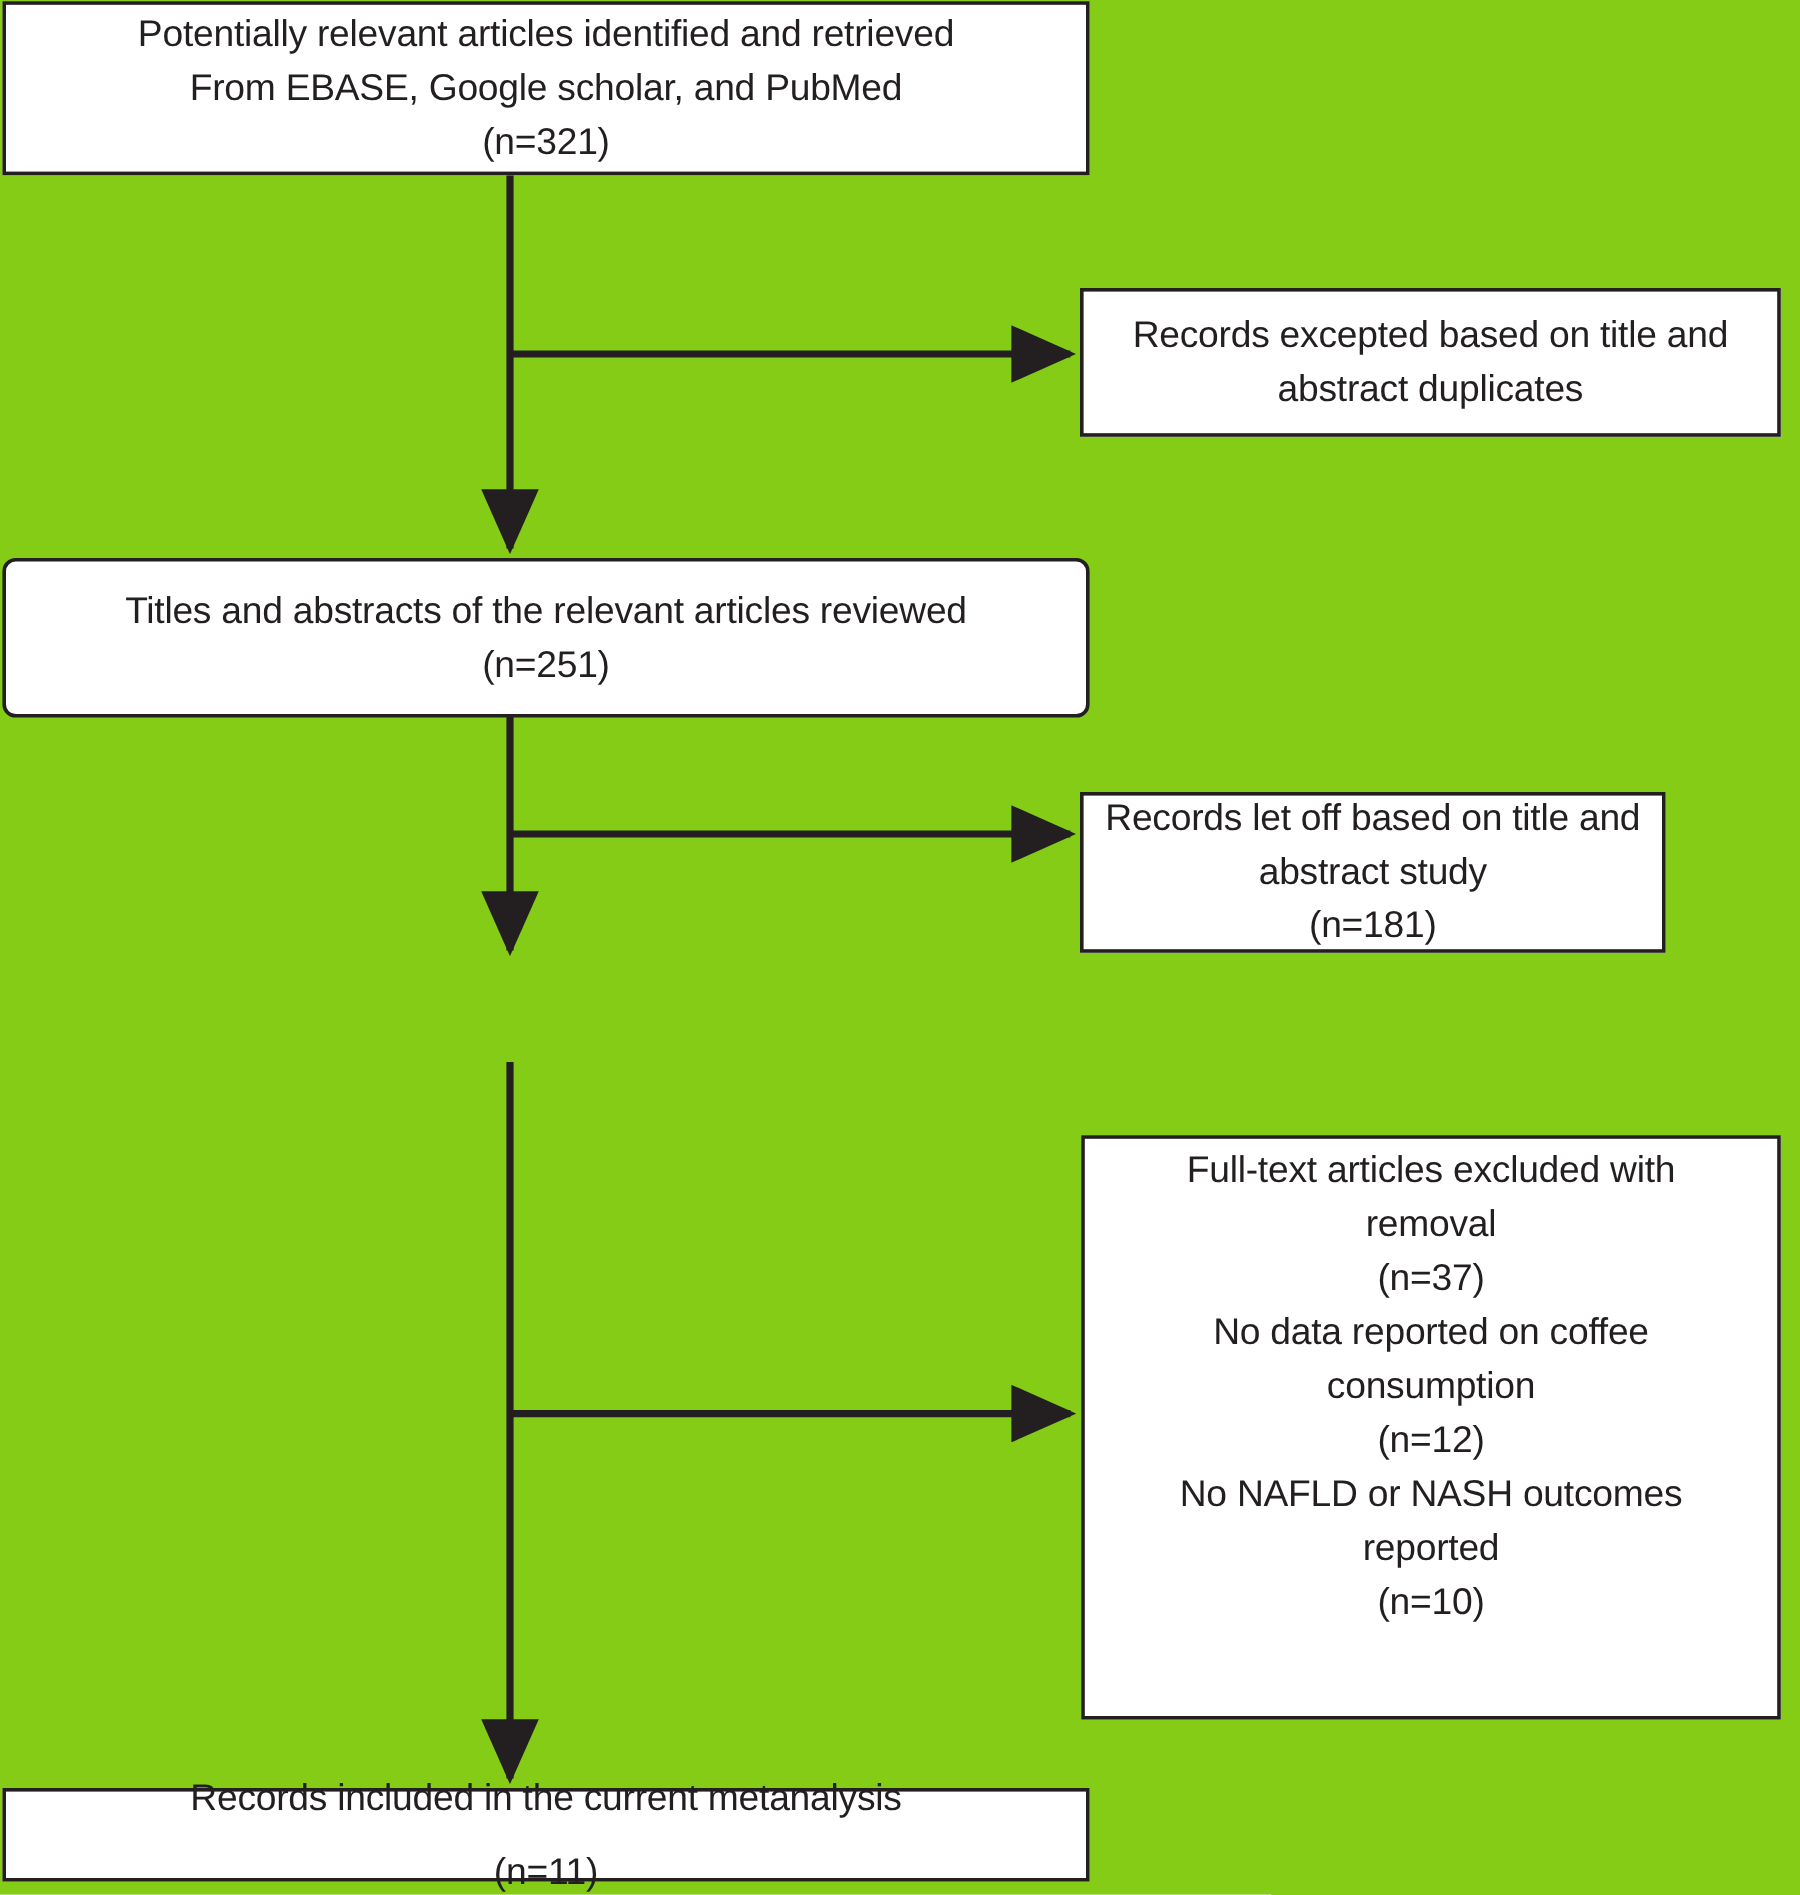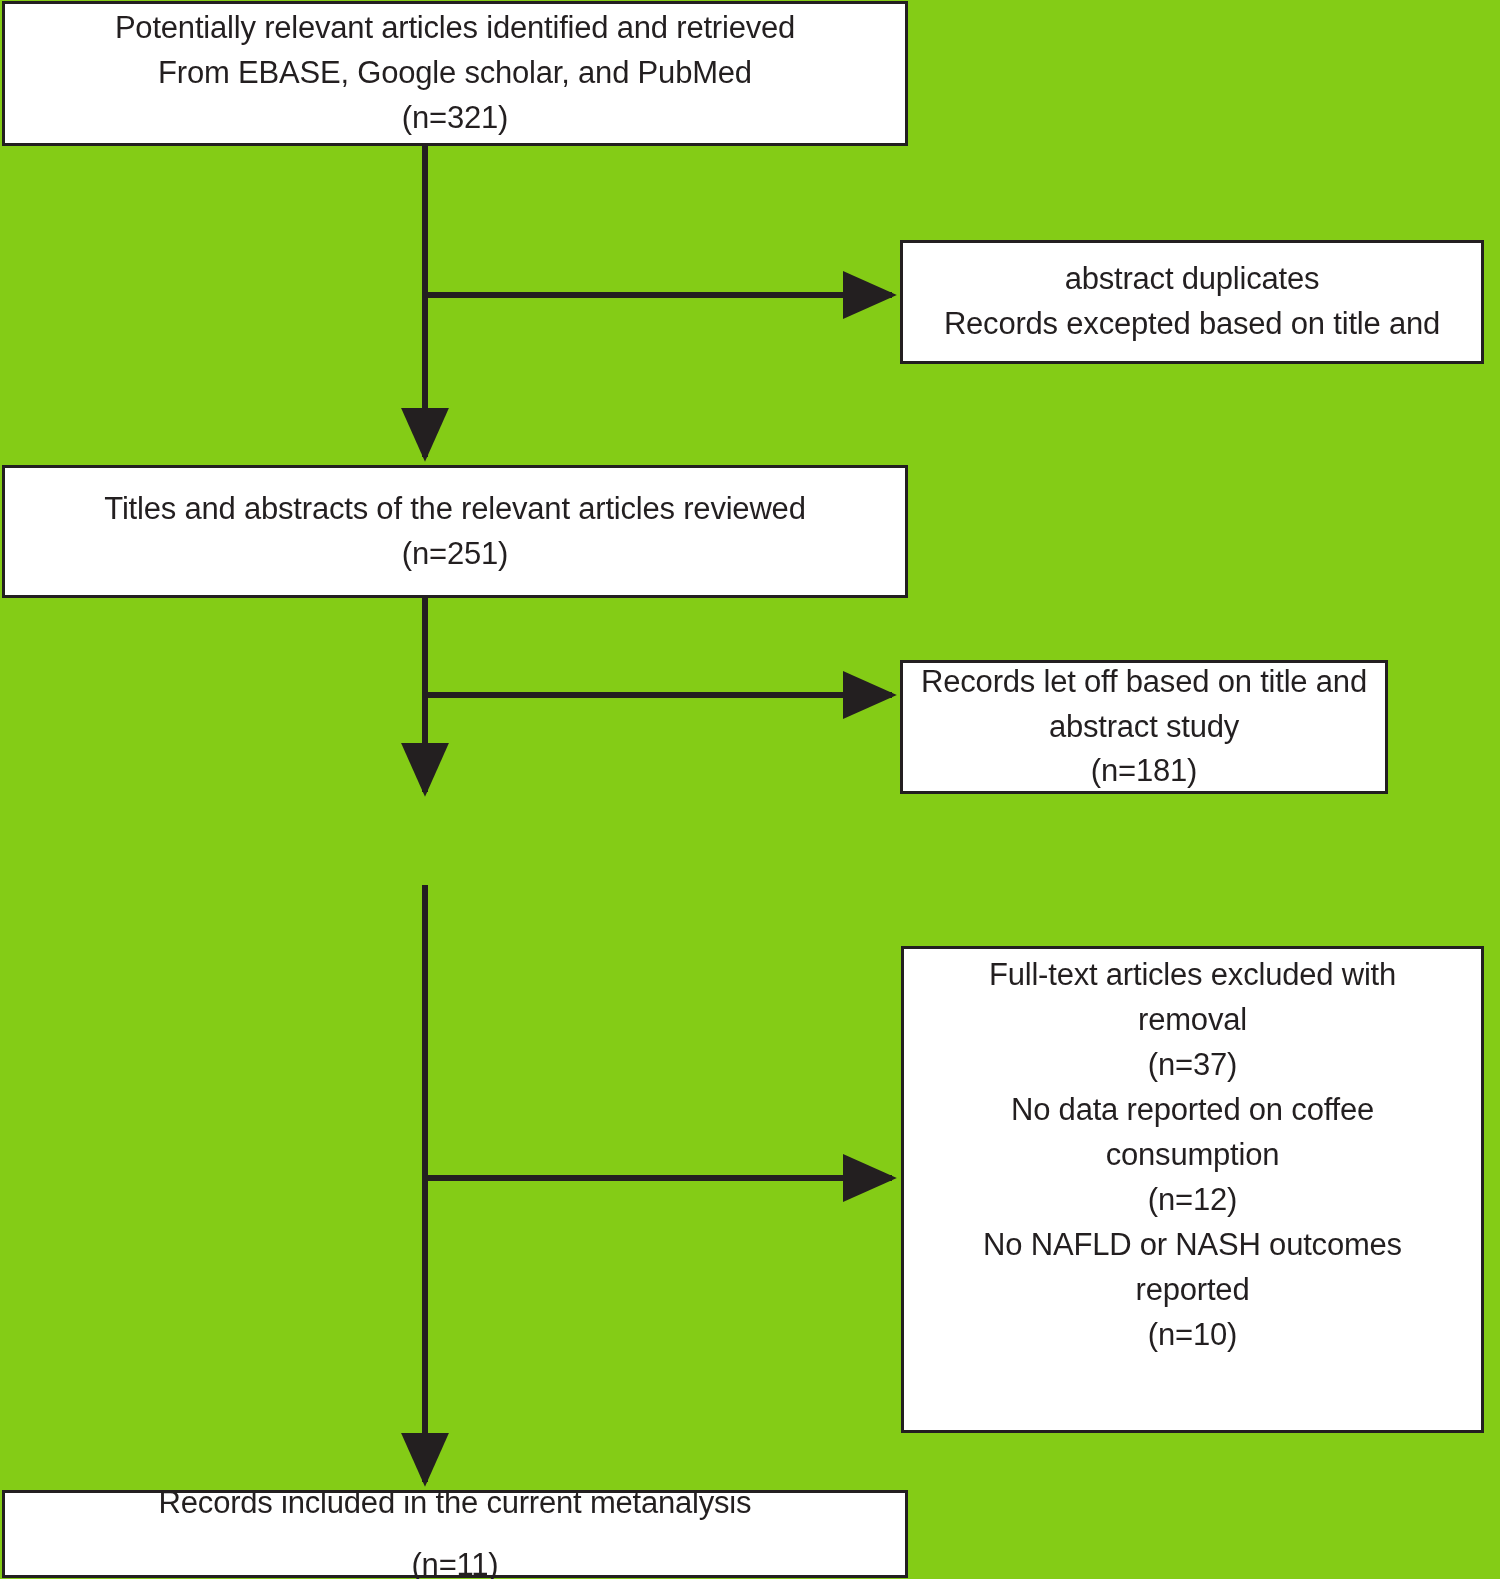--- a/index.html
+++ b/index.html
@@ -72,25 +72,25 @@
     <path d="M425,1178 L892,1178" stroke="#231f20" stroke-width="6" fill="none" marker-end="url(#arrowhead)"></path>
   </svg>
 
   <div class="node-box" style="left:2px; top:1px; width:906px; height:145px;">
     <span class="line">Potentially relevant articles identified and retrieved</span>
     <span class="line">From EBASE, Google scholar, and PubMed</span>
     <span class="line">(n=321)</span>
   </div>
 
   <div class="node-box" style="left:900px; top:240px; width:584px; height:124px;">
+    <span class="line">Records excepted based on title and</span>
     <span class="line">abstract duplicates</span>
-    <span class="line">Records excepted based on title and</span>
   </div>
 
-  <div class="node-box" style="left:2px; top:465px; width:906px; height:133px;">
+  <div class="node-box" style="left:2px; top:465px; width:906px; height:133px;border-radius:11px;">
     <span class="line">Titles and abstracts of the relevant articles reviewed</span>
     <span class="line">(n=251)</span>
   </div>
 
   <div class="node-box" style="left:900px; top:660px; width:488px; height:134px;">
     <span class="line">Records let off based on title and</span>
     <span class="line">abstract study</span>
     <span class="line">(n=181)</span>
   </div>
 
@@ -100,18 +100,18 @@
     <span class="line">removal</span>
     <span class="line">(n=37)</span>
     <span class="line">No data reported on coffee</span>
     <span class="line">consumption</span>
     <span class="line">(n=12)</span>
     <span class="line">No NAFLD or NASH outcomes</span>
     <span class="line">reported</span>
     <span class="line">(n=10)</span>
   </div>
 
-  <div class="node-box" style="left:2px; top:1490px; width:906px; height:88px;gap:17px;">
+  <div class="node-box" style="left:2px; top:1490px; width:906px; height:78px;gap:17px;">
     <span class="line">Records included in the current metanalysis</span>
     <span class="line">(n=11)</span>
   </div>
 
 </div>
 
 </body></html>

